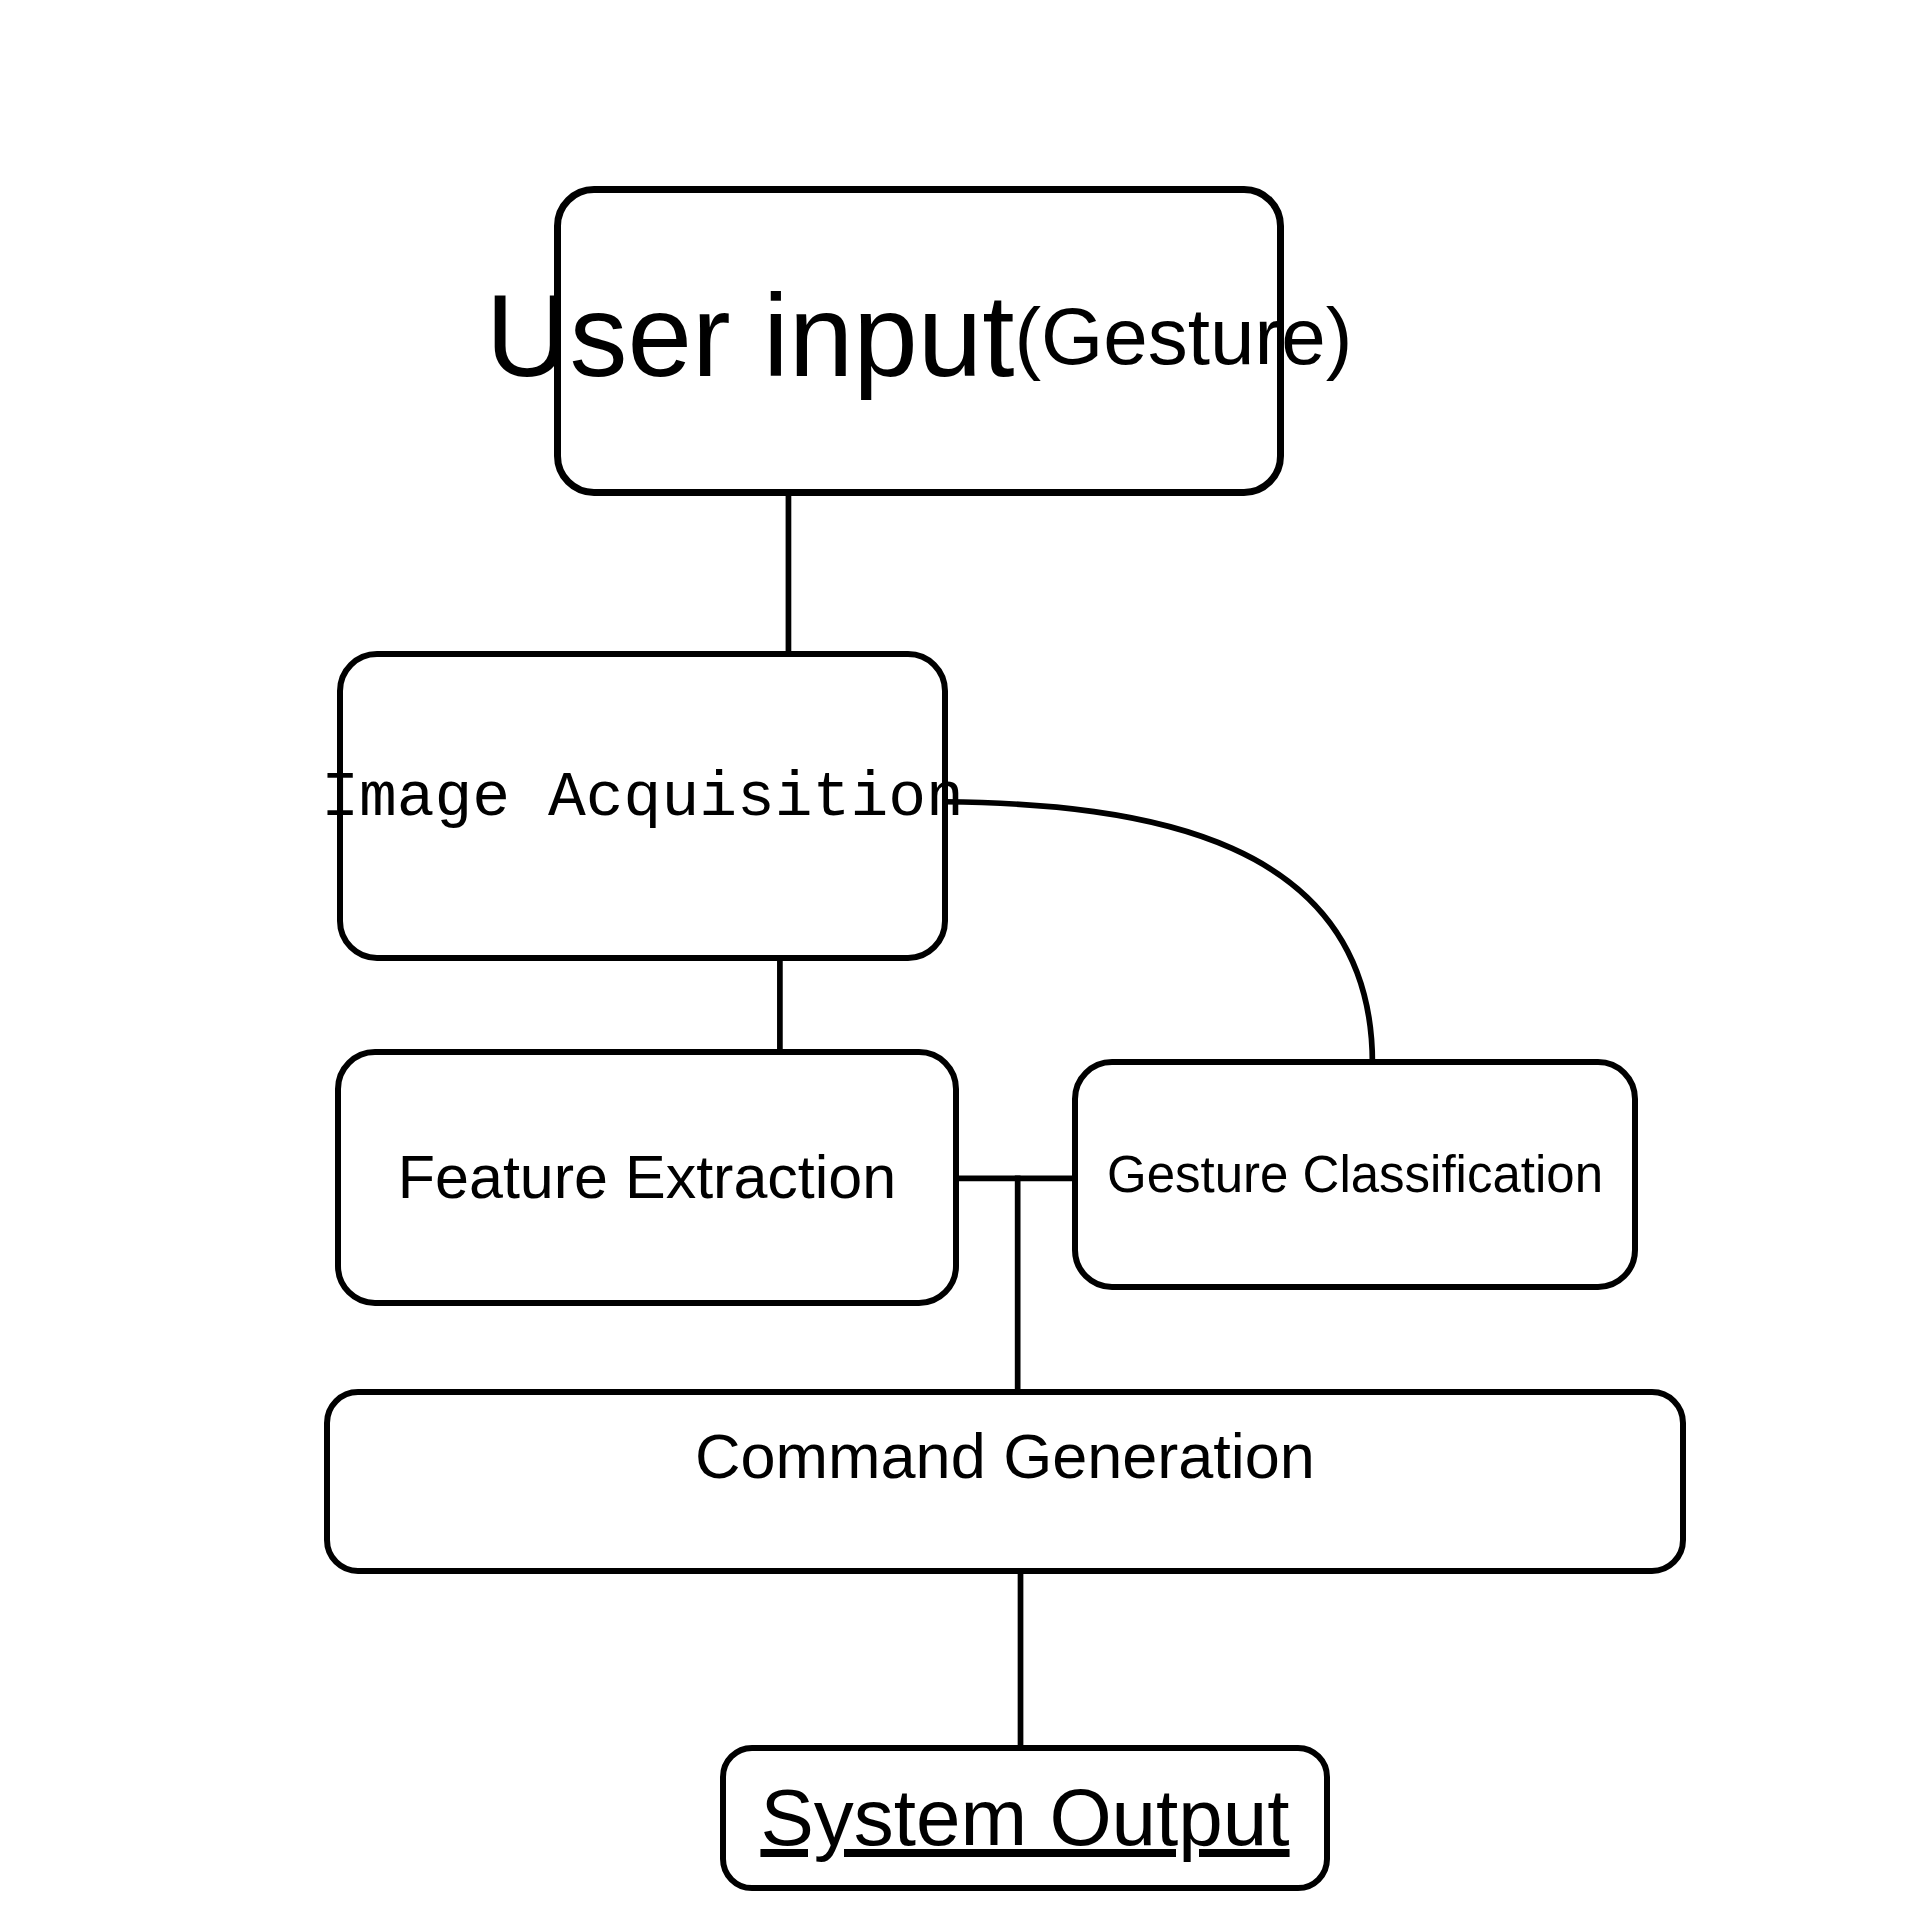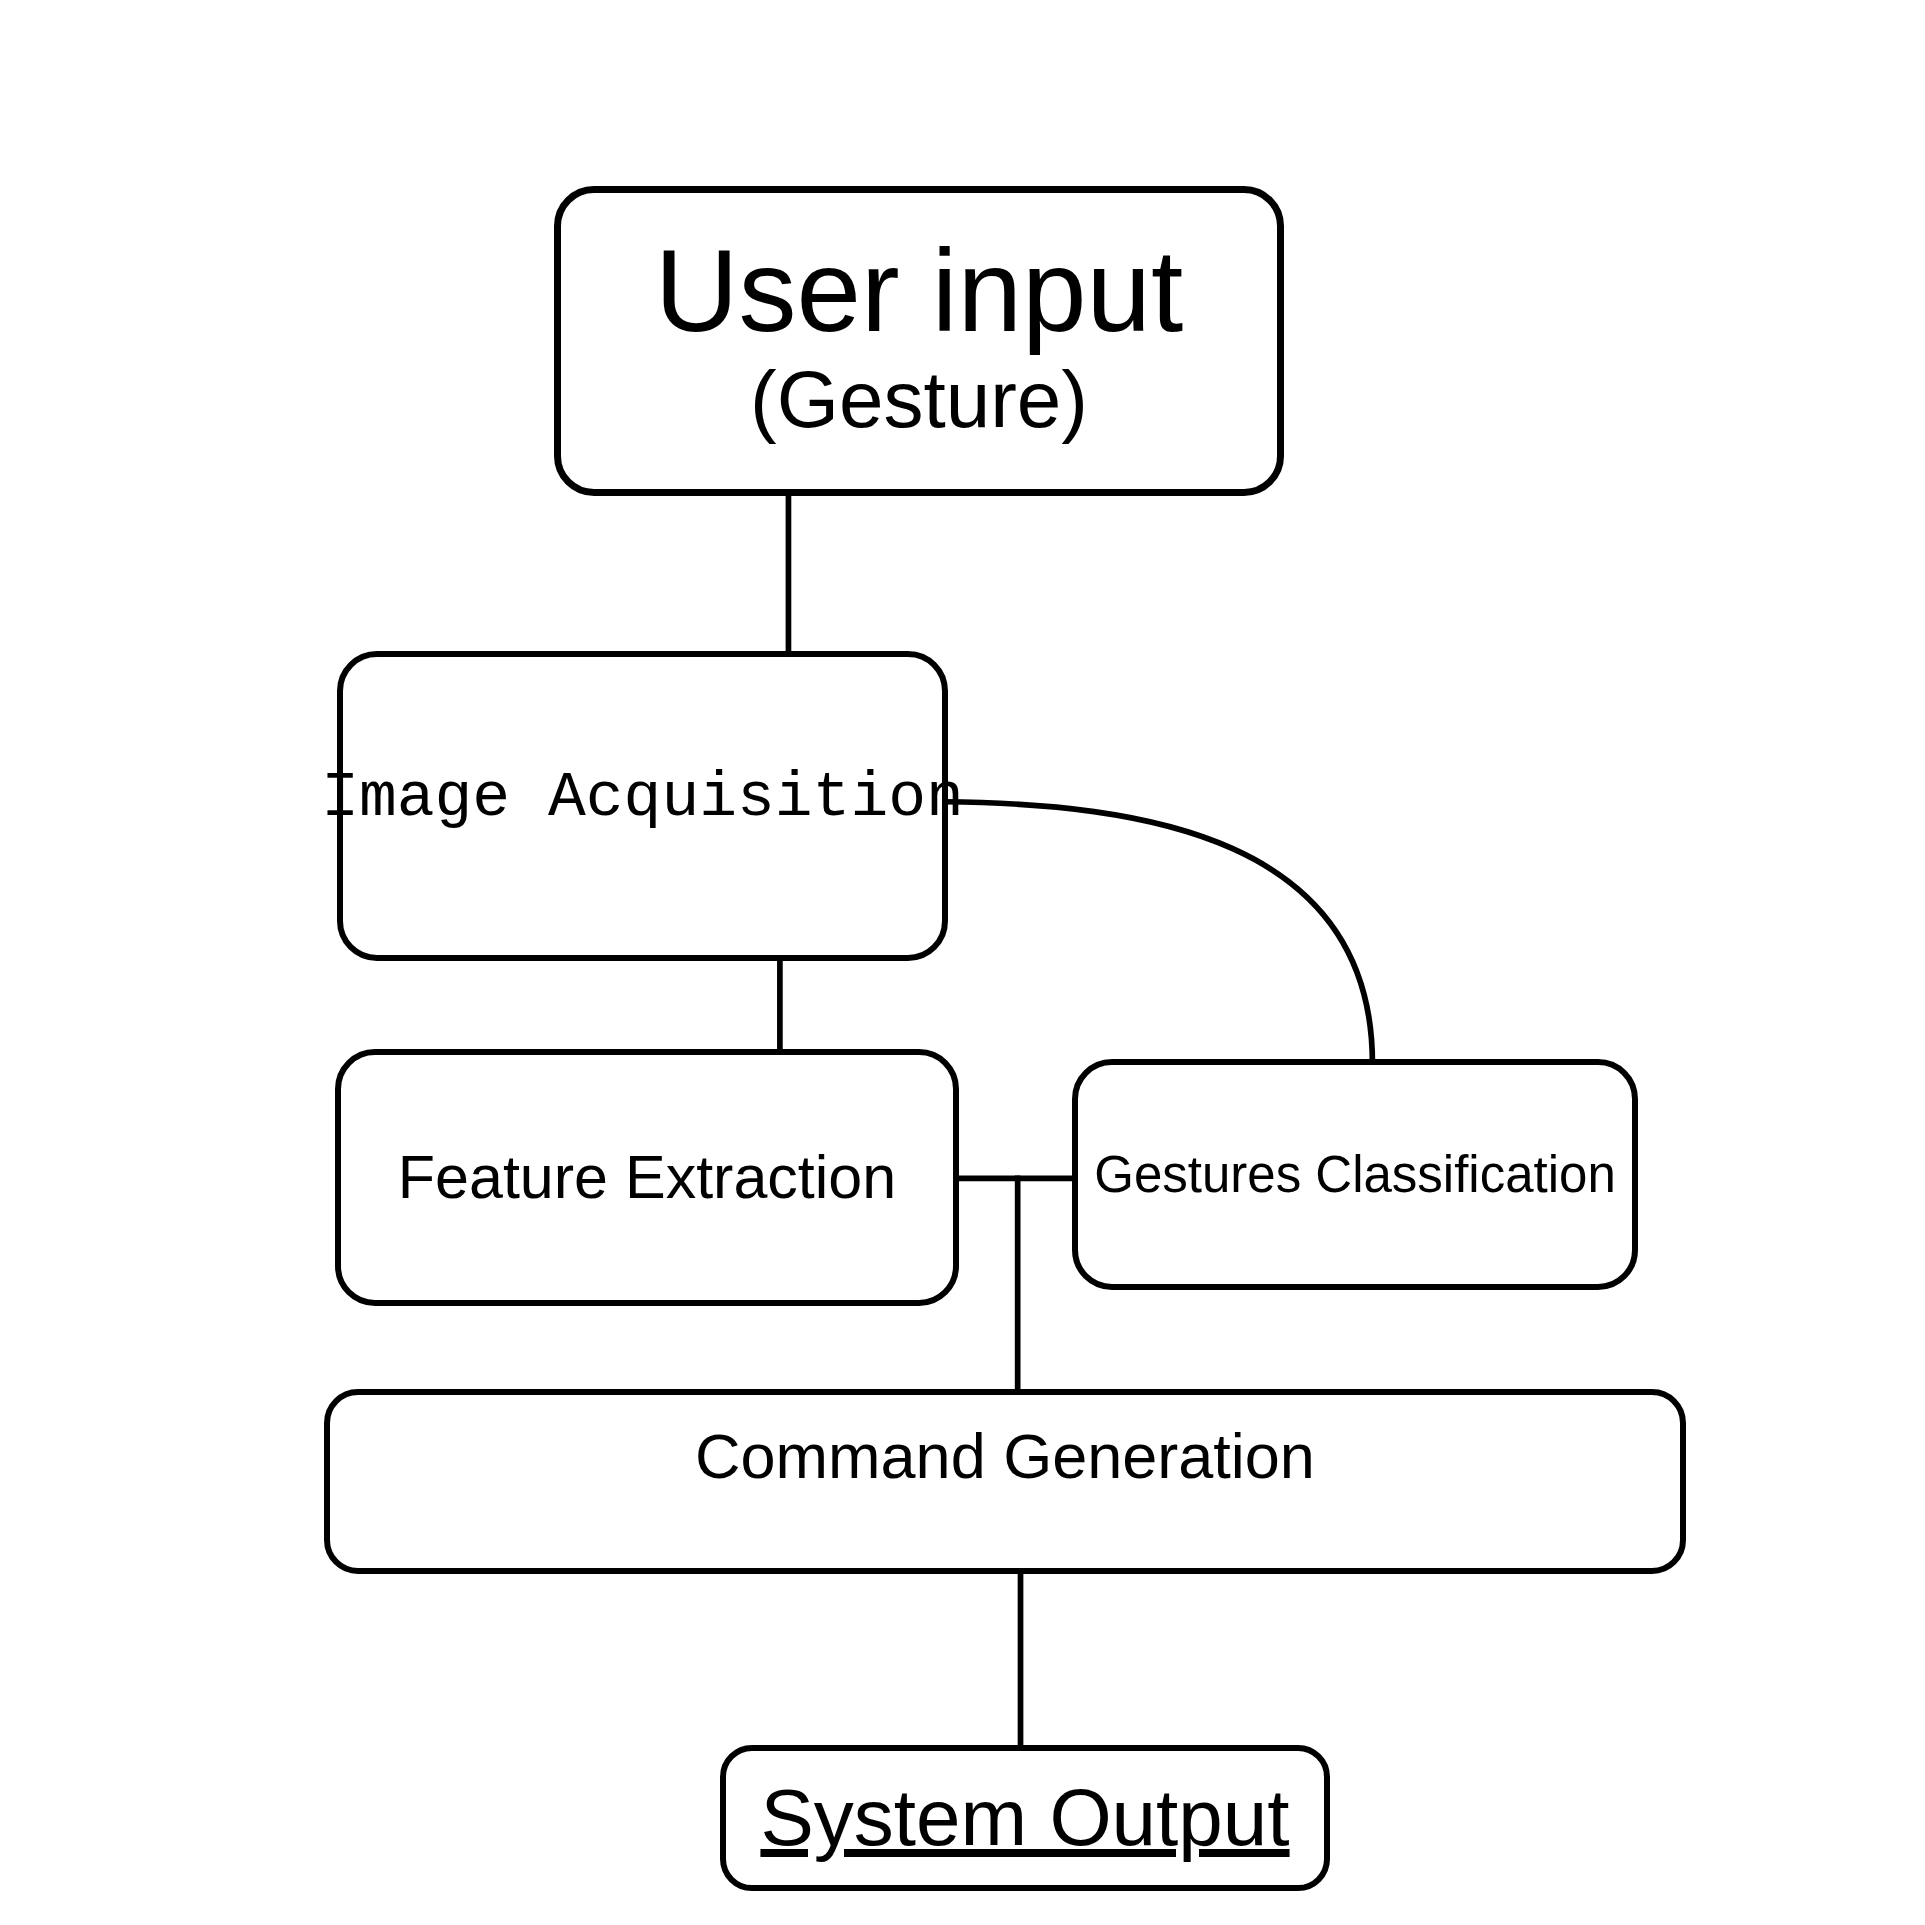--- a/index.html
+++ b/index.html
@@ -29,21 +29,21 @@
     stroke-width: 6;
   }
   .node {
     position: absolute;
     z-index: 2;
     box-sizing: border-box;
     background: #ffffff;
     border: 6.7px solid #000000;
     border-radius: 40px;
     display: flex;
-    flex-direction: column;
+    flex-direction: row;
     align-items: center;
     justify-content: center;
     text-align: center;
     line-height: 1.08;
     white-space: nowrap;
   }
   .n-user-input          { left: 554px;  top: 186px;  width: 730px;  height: 310px; border-width: 7.6px; padding-bottom: 9.5px; }
   .n-image-acquisition   { left: 337px;  top: 651px;  width: 611px;  height: 310px; padding-bottom: 13.3px; }
   .n-feature-extraction  { left: 335px;  top: 1049px; width: 624px;  height: 257px; }
   .n-gesture-classification { left: 1072px; top: 1059px; width: 566px; height: 231px; }
@@ -79,21 +79,21 @@
 
   <div class="node n-image-acquisition">
     <div class="t-image">Image Acquisition</div>
   </div>
 
   <div class="node n-feature-extraction">
     <div class="t-feature">Feature Extraction</div>
   </div>
 
   <div class="node n-gesture-classification">
-    <div class="t-gesture">Gestures Classification</div>
+    <div class="t-gesture">Gesture Classification</div>
   </div>
 
   <div class="node n-command-generation">
     <div class="t-command">Command Generation</div>
   </div>
 
   <div class="node n-system-output">
     <div class="t-output">System Output</div>
   </div>
 

